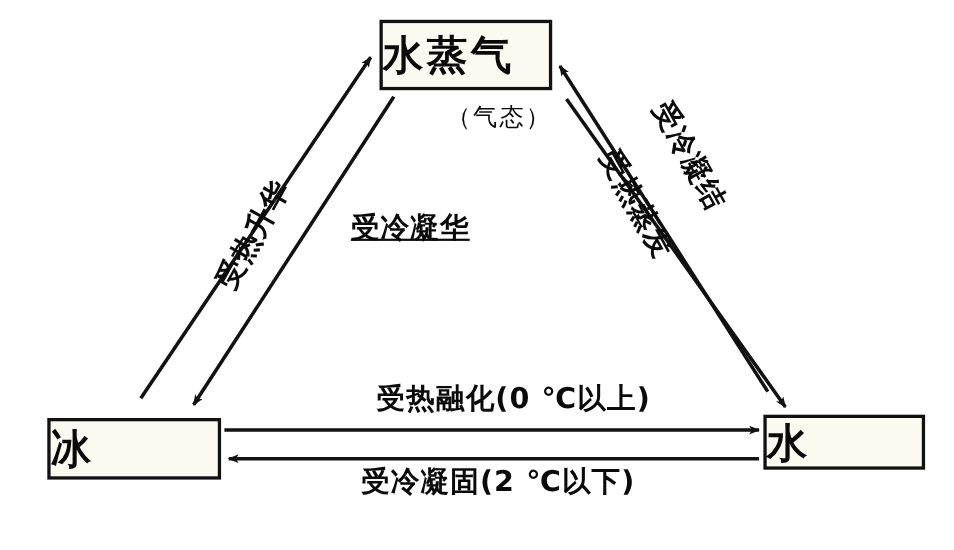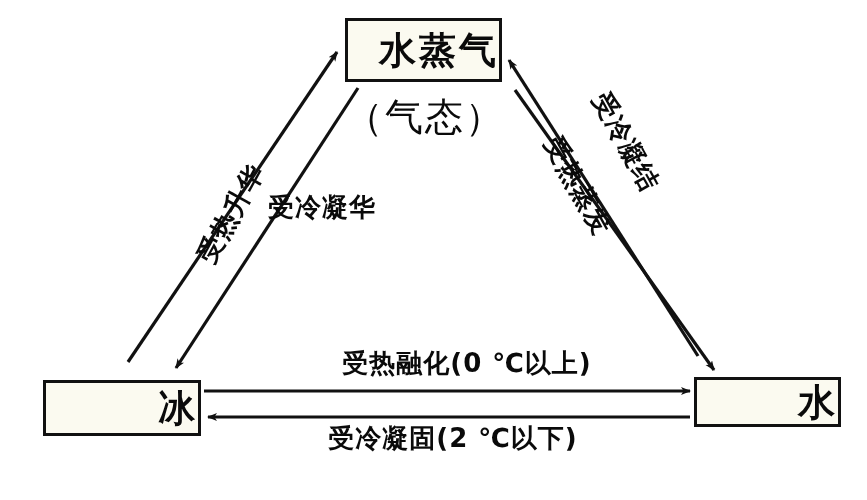--- a/index.html
+++ b/index.html
@@ -22,50 +22,51 @@
     top: 0;
     width: 867px;
     height: 500px;
   }
   .node-box {
     position: absolute;
     border: 3px solid #111111;
     background: #fbfaf0;
     display: flex;
     align-items: center;
-    justify-content: flex-end;
+    justify-content: flex-start;
     box-sizing: border-box;
   }
   .node-label {
     font-size: 37px;
     font-weight: 600;
     letter-spacing: 3px;
     line-height: 1;
     color: #0a0a0a;
   }
   .node-sub {
     position: absolute;
-    font-size: 38px;
+    font-size: 22px;
     font-weight: 500;
     letter-spacing: 2px;
     text-align: right;
     color: #0a0a0a;
     white-space: nowrap;
   }
   .edge-label {
     position: absolute;
     font-size: 26px;
     font-weight: 600;
     letter-spacing: 1px;
     color: #0a0a0a;
     white-space: nowrap;
     line-height: 1.12;
   }
   .edge-label.stacked {
-    text-align: left;
+    text-align: center;
+    text-decoration: underline;
   }
   .rot-left {
     transform: rotate(-61deg);
     transform-origin: 50% 50%;
   }
   .rot-right {
     transform: rotate(61deg);
     transform-origin: 50% 50%;
   }
   .vapor-box  { left: 345px; top: 18px;  width: 157px; height: 64px; }

